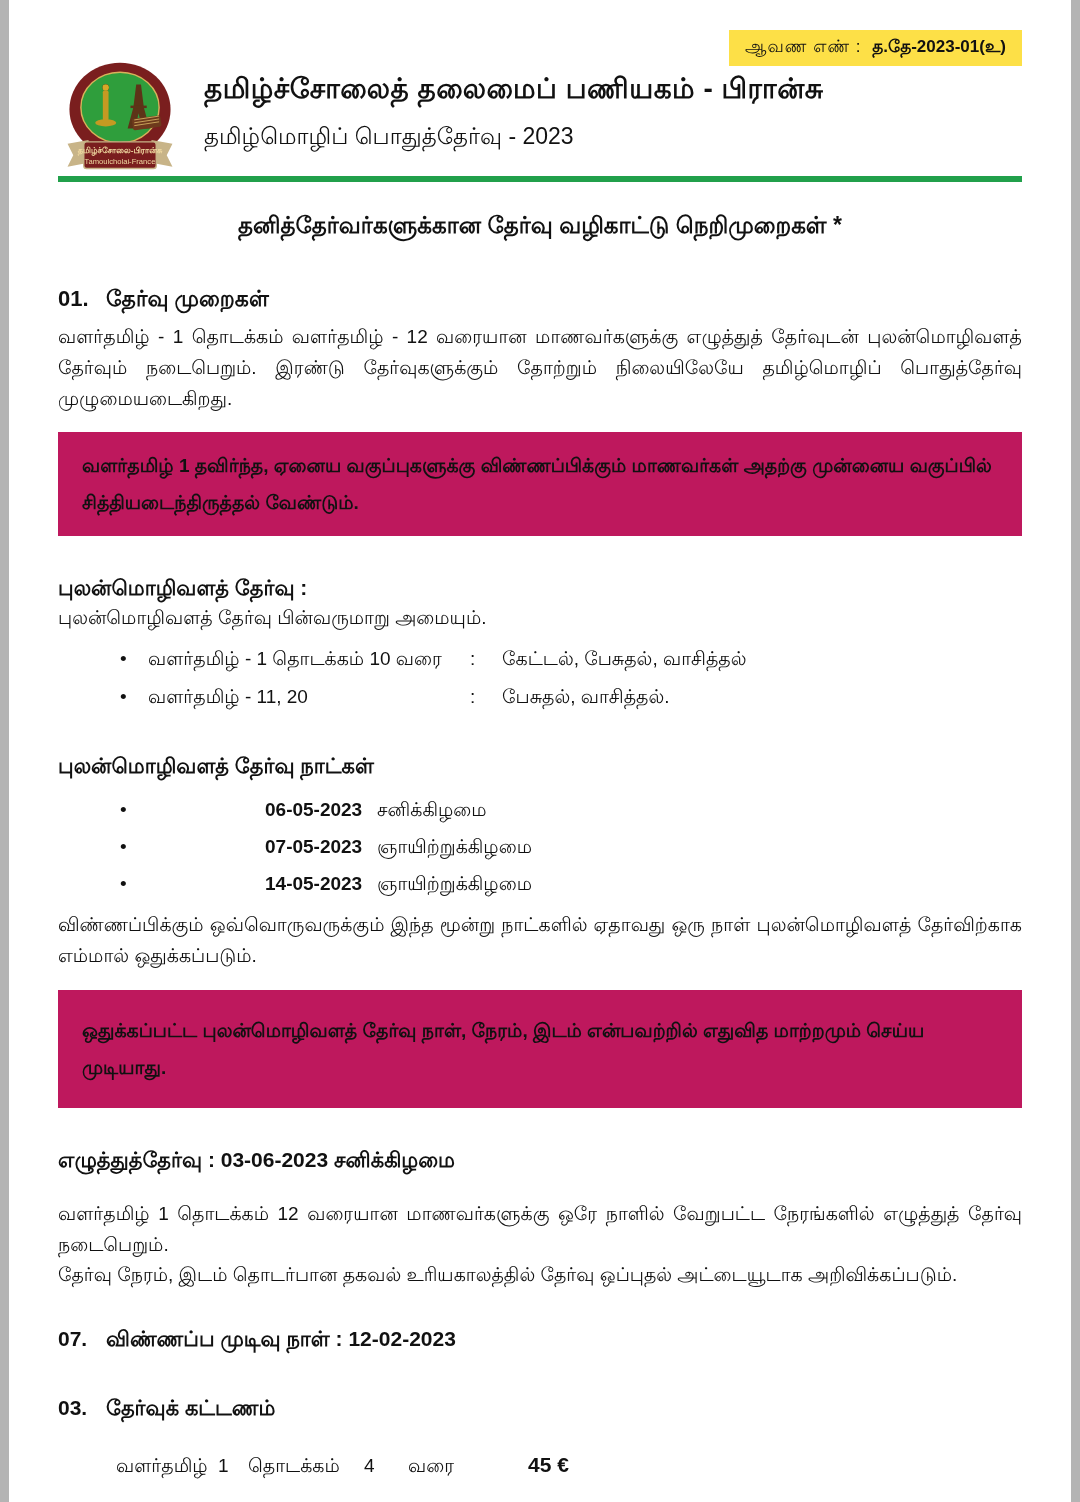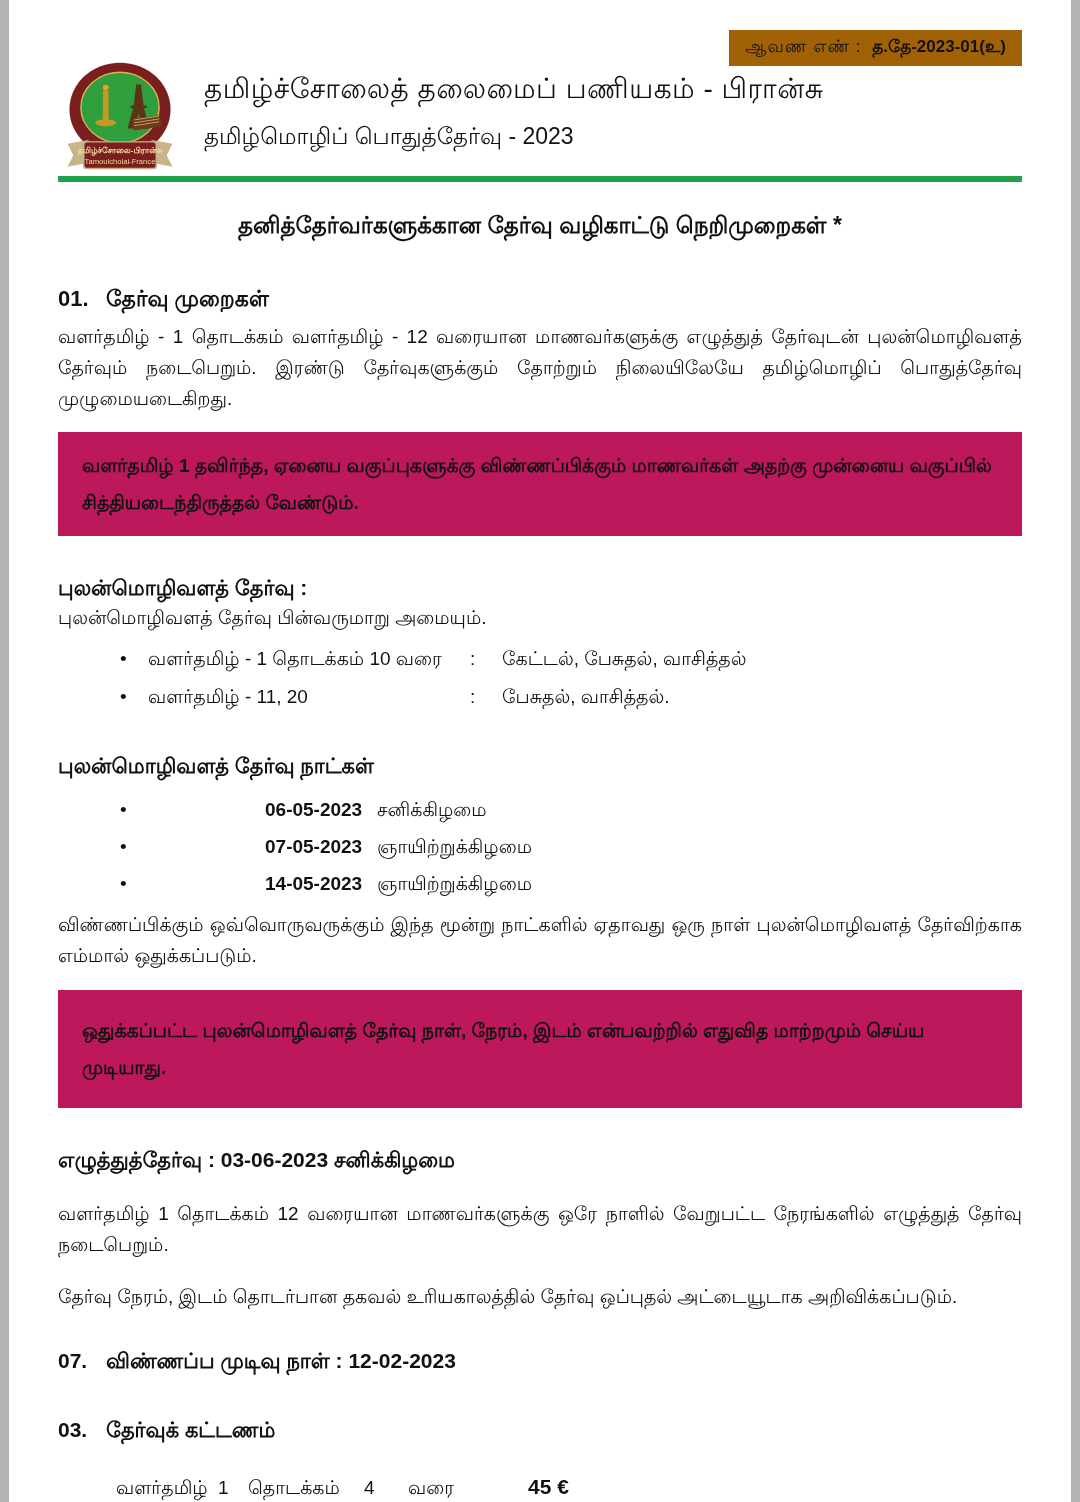--- a/index.html
+++ b/index.html
@@ -8,29 +8,29 @@
   .page {
     position:relative; width:1080px; min-height:1502px; margin:0 auto;
     background:#ffffff; overflow:hidden;
   }
   .edge { position:absolute; top:0; bottom:0; width:9px; background:#b4b4b4; z-index:5; }
   .edge.left { left:0; } .edge.right { right:0; }
   .content { padding:0 58px; }
 
   
   .docnum-row { display:flex; justify-content:flex-end; padding-top:30px; }
-  .docnum-box { background:#a16207; padding:7px 16px 8px; font-size:17px; white-space:nowrap; }
+  .docnum-box { background:#fde047; padding:7px 16px 8px; font-size:17px; white-space:nowrap; }
   .docnum-box .lbl { letter-spacing:1px; }
   .docnum-box .val { font-weight:bold; margin-left:6px; }
 
   
   .header-row { display:flex; align-items:center; gap:22px; margin-top:-6px; height:112px; }
   .logo { width:124px; height:114px; flex:0 0 auto; position:relative; top:2px; }
   .titles { padding-bottom:6px; }
-  .org-name { font-size:28px; font-weight:normal; letter-spacing:0.5px; }
+  .org-name { font-size:28px; font-weight:bold; letter-spacing:0.5px; }
   .exam-title { font-size:23px; margin-top:15px; }
   .green-bar { height:6px; background:#21a04b; margin-top:4px; }
 
   .page-title { text-align:center; font-size:23px; font-weight:bold; margin-top:30px; }
 
   .sec-head { display:flex; font-weight:bold; font-size:22px; }
   .sec-num { width:48px; flex:0 0 auto; }
   .para { font-size:19px; line-height:1.62; text-align:justify; }
 
   .hl-box { background:#be185d; padding:15px 24px; font-weight:bold; font-size:19px; line-height:1.95; }
@@ -147,21 +147,21 @@
         <span>ஞாயிற்றுக்கிழமை</span>
       </div>
     </div>
 
     <p class="para" style="margin-top:12px;">விண்ணப்பிக்கும் ஒவ்வொருவருக்கும் இந்த மூன்று நாட்களில் ஏதாவது ஒரு நாள் புலன்மொழிவளத் தேர்விற்காக எம்மால் ஒதுக்கப்படும்.</p>
 
     <div class="hl-box" style="margin-top:18px; padding-top:22px; padding-bottom:22px;">ஒதுக்கப்பட்ட புலன்மொழிவளத் தேர்வு நாள், நேரம், இடம் என்பவற்றில் எதுவித மாற்றமும் செய்ய முடியாது.</div>
 
     <div class="sub-head" style="margin-top:40px;">எழுத்துத்தேர்வு : 03-06-2023 சனிக்கிழமை</div>
     <p class="para" style="margin-top:24px;">வளர்தமிழ் 1 தொடக்கம் 12 வரையான மாணவர்களுக்கு ஒரே நாளில் வேறுபட்ட நேரங்களில் எழுத்துத் தேர்வு நடைபெறும்.</p>
-    <p class="para" style="margin-top:22px;">தேர்வு நேரம், இடம் தொடர்பான தகவல் உரியகாலத்தில் தேர்வு ஒப்புதல் அட்டையூடாக அறிவிக்கப்படும்.</p>
+    <p class="para" style="">தேர்வு நேரம், இடம் தொடர்பான தகவல் உரியகாலத்தில் தேர்வு ஒப்புதல் அட்டையூடாக அறிவிக்கப்படும்.</p>
 
     <div class="sec-head" style="margin-top:36px; font-size:21px;">
       <span class="sec-num">07.</span>
       <span>விண்ணப்ப முடிவு நாள் : 12-02-2023</span>
     </div>
 
     <div class="sec-head" style="margin-top:42px; font-size:21px;">
       <span class="sec-num">03.</span>
       <span>தேர்வுக் கட்டணம்</span>
     </div>

